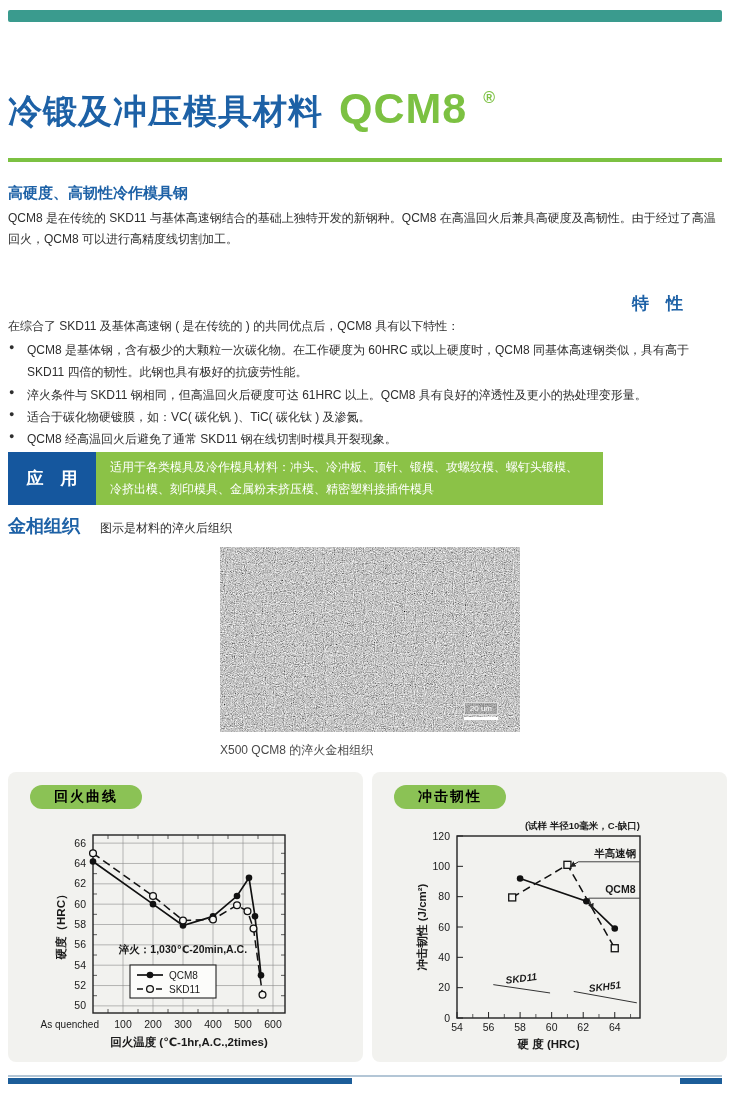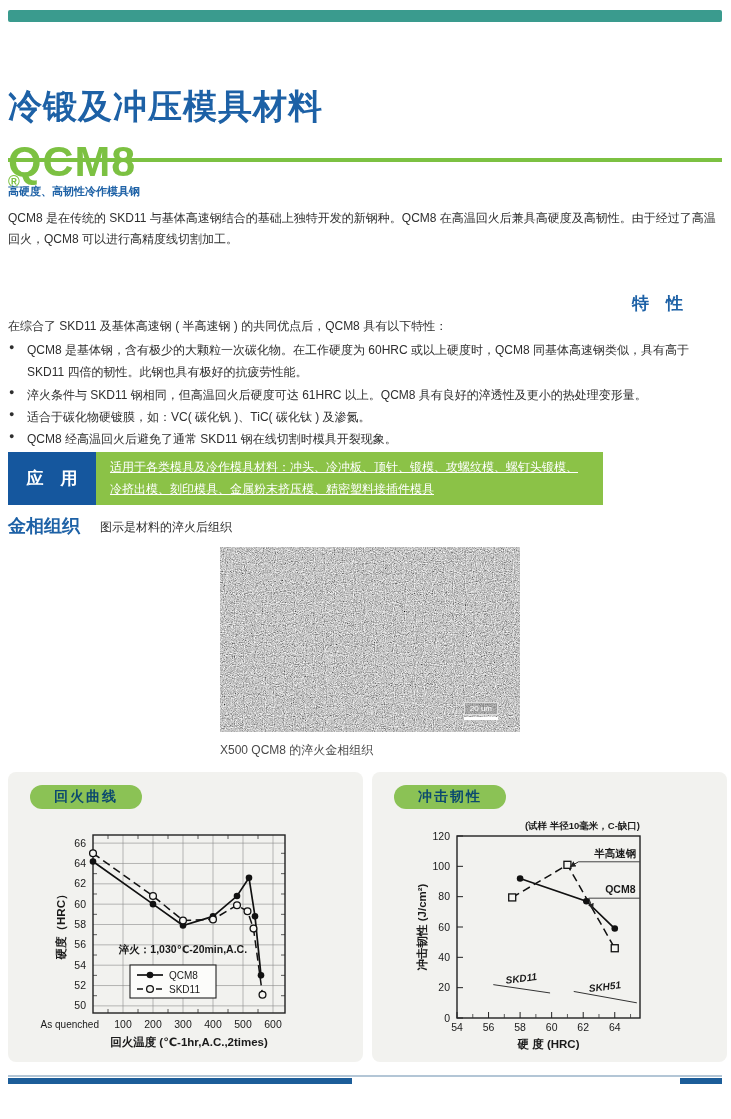--- a/index.html
+++ b/index.html
@@ -2,59 +2,59 @@
 <html><head>
 <meta charset="utf-8">
 <style>
   html,body{margin:0;padding:0;background:#fff;}
   *{box-sizing:border-box;}
   .page{position:relative;width:731px;height:1119px;background:#fff;overflow:hidden;
         font-family:"Liberation Sans","DejaVu Sans",sans-serif;color:#2e2e2e;}
 
   .top-bar{position:absolute;left:8px;top:10px;width:714px;height:12px;background:#3a9b8e;border-radius:2px;}
 
-  .title-row{position:absolute;left:8px;top:84px;display:flex;align-items:baseline;gap:7px;white-space:nowrap;flex-direction:column;}
+  .title-row{position:absolute;left:8px;top:84px;display:flex;align-items:baseline;gap:16px;white-space:nowrap;}
   .title-zh{font-size:34px;font-weight:600;color:#1d61a6;letter-spacing:1px;}
   .title-brand{font-size:43px;font-weight:bold;color:#7cc142;letter-spacing:1px;}
   .title-reg{font-size:16px;color:#7cc142;position:relative;top:-20px;font-weight:bold;}
 
   .divider{position:absolute;left:8px;top:158px;width:714px;height:4px;background:#7cc142;}
 
-  .intro-heading{position:absolute;left:8px;top:184px;font-size:11px;font-weight:bold;color:#1d61a6;}
+  .intro-heading{position:absolute;left:8px;top:184px;font-size:15px;font-weight:bold;color:#1d61a6;}
   .intro-body{position:absolute;left:8px;top:208px;width:716px;font-size:12px;line-height:1.75;color:#2e2e2e;}
 
   .features{position:absolute;left:8px;top:292px;width:716px;display:flex;align-items:flex-end;flex-direction:column;}
   .features-label{width:92px;flex:none;font-size:17px;font-weight:bold;color:#1d61a6;}
   .features-content{flex:1;}
   .features-intro{font-size:12px;line-height:1.6;margin:2px 0 3px 0;}
   .features-list{list-style:none;margin:0;padding:0;}
   .features-list li{position:relative;padding-left:19px;font-size:12px;line-height:1.85;}
   .features-list li::before{content:"●";position:absolute;left:1px;top:0;font-size:9px;}
 
   .application{position:absolute;left:8px;top:452px;width:595px;display:flex;align-items:stretch;}
   .app-label{width:88px;flex:none;background:#15579e;color:#fff;font-size:17px;font-weight:bold;
              display:flex;align-items:center;justify-content:center;}
-  .app-text{flex:1;background:#8bc247;color:#fff;font-size:12px;line-height:1.8;padding:5px 14px;text-decoration:underline;}
-
-  .metallography{position:absolute;left:8px;top:514px;display:flex;align-items:flex-start;width:716px;}
+  .app-text{flex:1;background:#8bc247;color:#fff;font-size:12px;line-height:1.8;padding:5px 14px;}
+
+  .metallography{position:absolute;left:8px;top:514px;display:flex;align-items:center;width:716px;}
   .met-heading{width:92px;flex:none;font-size:18px;font-weight:bold;color:#1d61a6;}
   .met-note{font-size:12px;margin-top:5px;color:#2e2e2e;}
 
   .figure{position:absolute;left:220px;top:547px;width:300px;height:185px;background:#777;}
   .figure svg{display:block;}
   .scalebar{position:absolute;right:22px;bottom:12px;text-align:left;}
   .scalebar span{display:block;border:1px solid #ddd;background:rgba(130,130,130,.45);color:#fff;
                  font-size:8px;padding:0 5px;line-height:11px;}
   .scalebar-line{height:3px;background:#fff;margin-top:2px;}
   .figure-caption{position:absolute;left:220px;top:742px;width:300px;
                   font-size:12px;color:#4a4a4a;}
 
   .panel{position:absolute;top:772px;width:355px;height:290px;background:#f2f2ef;border-radius:8px;}
   .panel-1{left:8px;} .panel-2{left:372px;}
-  .pill{position:absolute;left:22px;top:13px;background:#8bc255;color:#0c4a6e;font-size:14px;
+  .pill{position:absolute;left:22px;top:13px;background:#8bc255;color:#000000;font-size:14px;
         font-weight:bold;padding:3px 24px;border-radius:15px;letter-spacing:2px;}
   .chart{position:absolute;left:0;top:0;width:355px;height:290px;}
   svg text{font-family:"Liberation Sans","DejaVu Sans",sans-serif;fill:#1a1a1a;}
 
   .footer-line{position:absolute;left:8px;top:1075px;width:714px;height:2px;background:#b3c6d6;}
   .footer-bar-left{position:absolute;left:8px;top:1078px;width:344px;height:6px;background:#1c5d99;}
   .footer-bar-right{position:absolute;left:680px;top:1078px;width:42px;height:6px;background:#1c5d99;}
 </style>
 </head>
 <body>
@@ -70,21 +70,21 @@
   </div>
 
   <div class="divider"></div>
 
   <div class="intro-heading">高硬度、高韧性冷作模具钢</div>
   <div class="intro-body">QCM8 是在传统的 SKD11 与基体高速钢结合的基础上独特开发的新钢种。QCM8 在高温回火后兼具高硬度及高韧性。由于经过了高温回火，QCM8 可以进行高精度线切割加工。</div>
 
   <div class="features">
     <div class="features-label">特　性</div>
     <div class="features-content">
-      <p class="features-intro">在综合了 SKD11 及基体高速钢 ( 半高速钢 ) 的共同优点后，QCM8 具有以下特性：</p>
+      <p class="features-intro">在综合了 SKD11 及基体高速钢 ( 是在传统的 ) 的共同优点后，QCM8 具有以下特性：</p>
       <ul class="features-list">
         <li><span>QCM8 是基体钢，含有极少的大颗粒一次碳化物。在工作硬度为 60HRC 或以上硬度时，QCM8 同基体高速钢类似，具有高于 SKD11 四倍的韧性。此钢也具有极好的抗疲劳性能。</span></li>
         <li><span>淬火条件与 SKD11 钢相同，但高温回火后硬度可达 61HRC 以上。QCM8 具有良好的淬透性及更小的热处理变形量。</span></li>
         <li><span>适合于碳化物硬镀膜，如：VC( 碳化钒 )、TiC( 碳化钛 ) 及渗氮。</span></li>
         <li><span>QCM8 经高温回火后避免了通常 SKD11 钢在线切割时模具开裂现象。</span></li>
       </ul>
     </div>
   </div>
 
   <div class="application">

